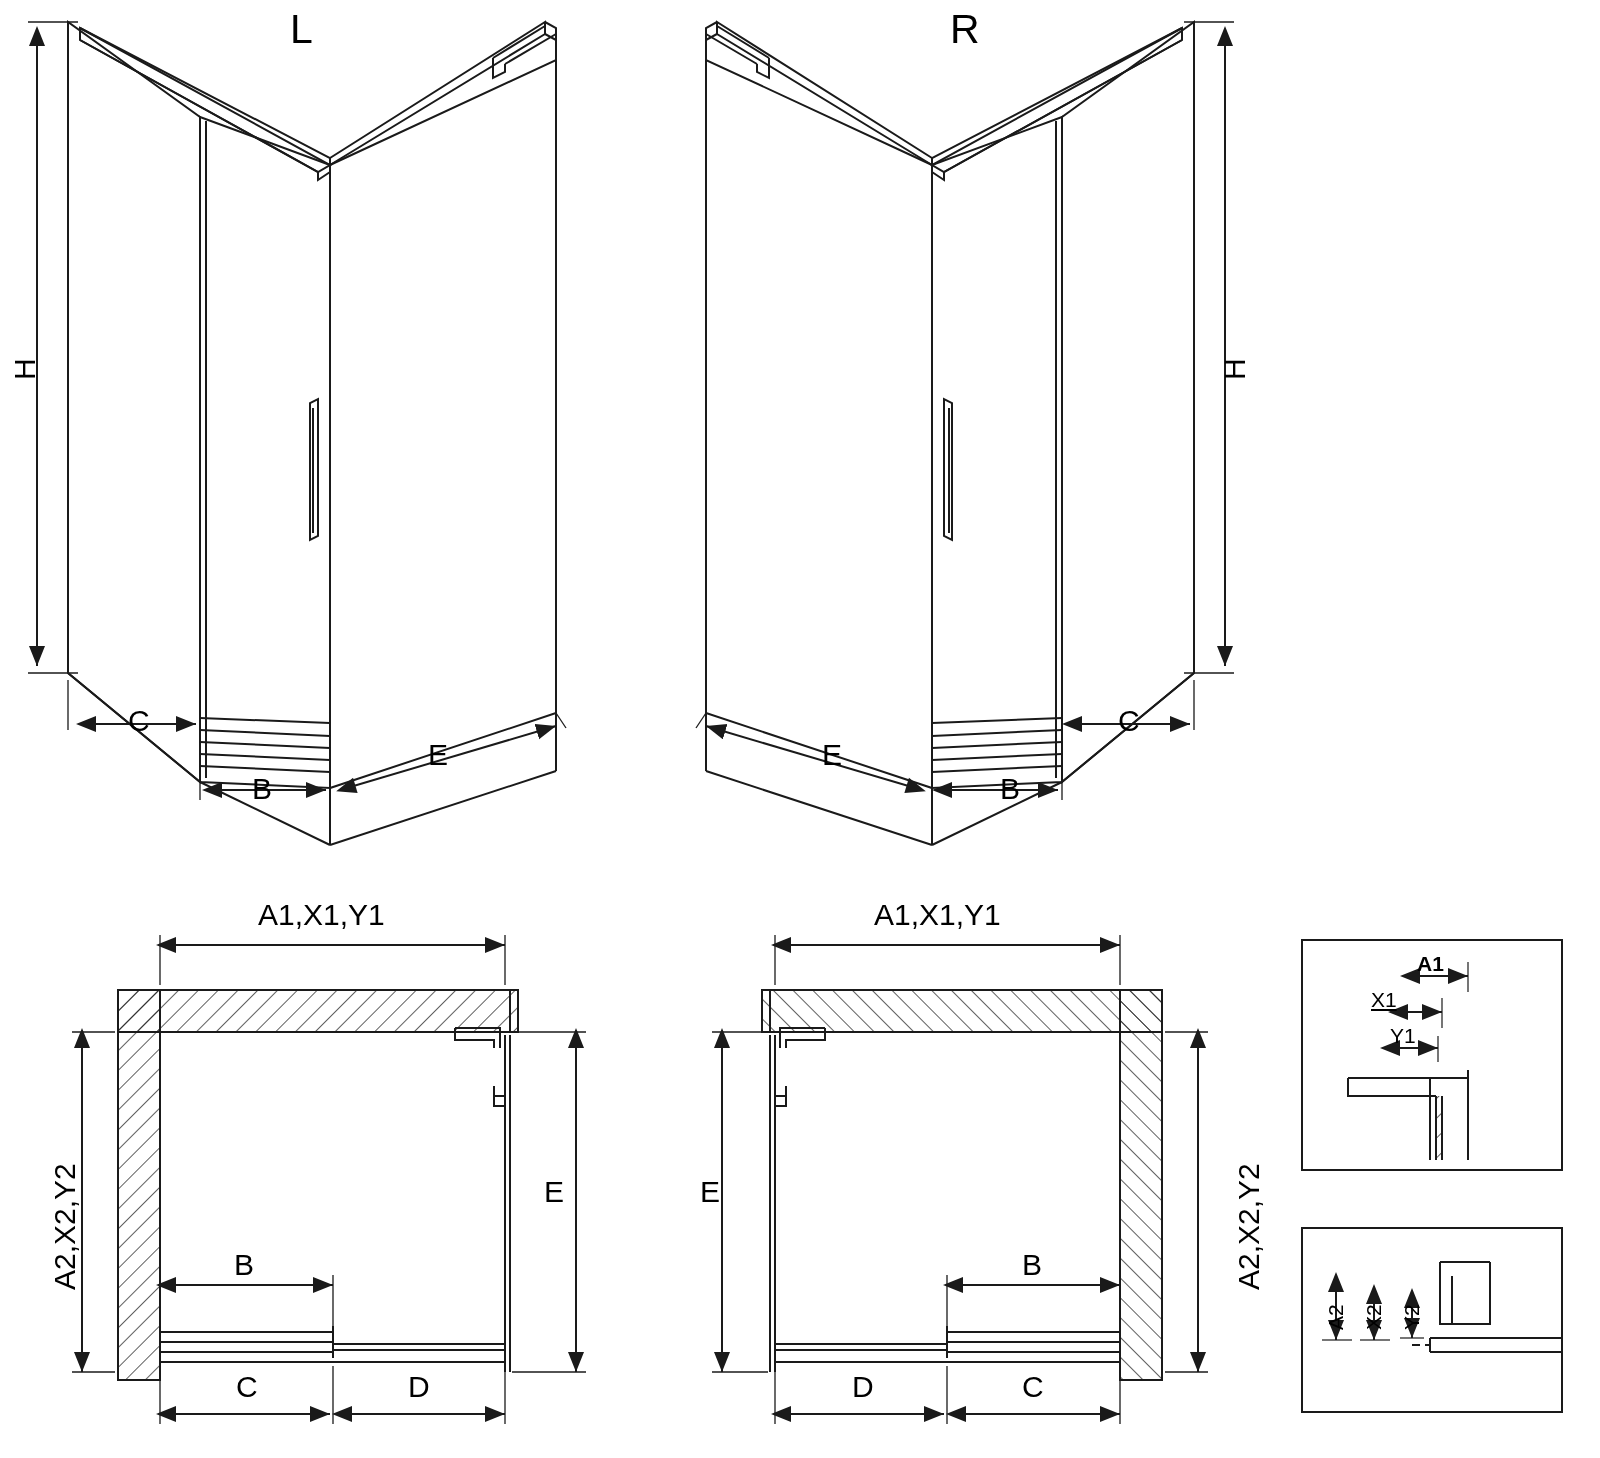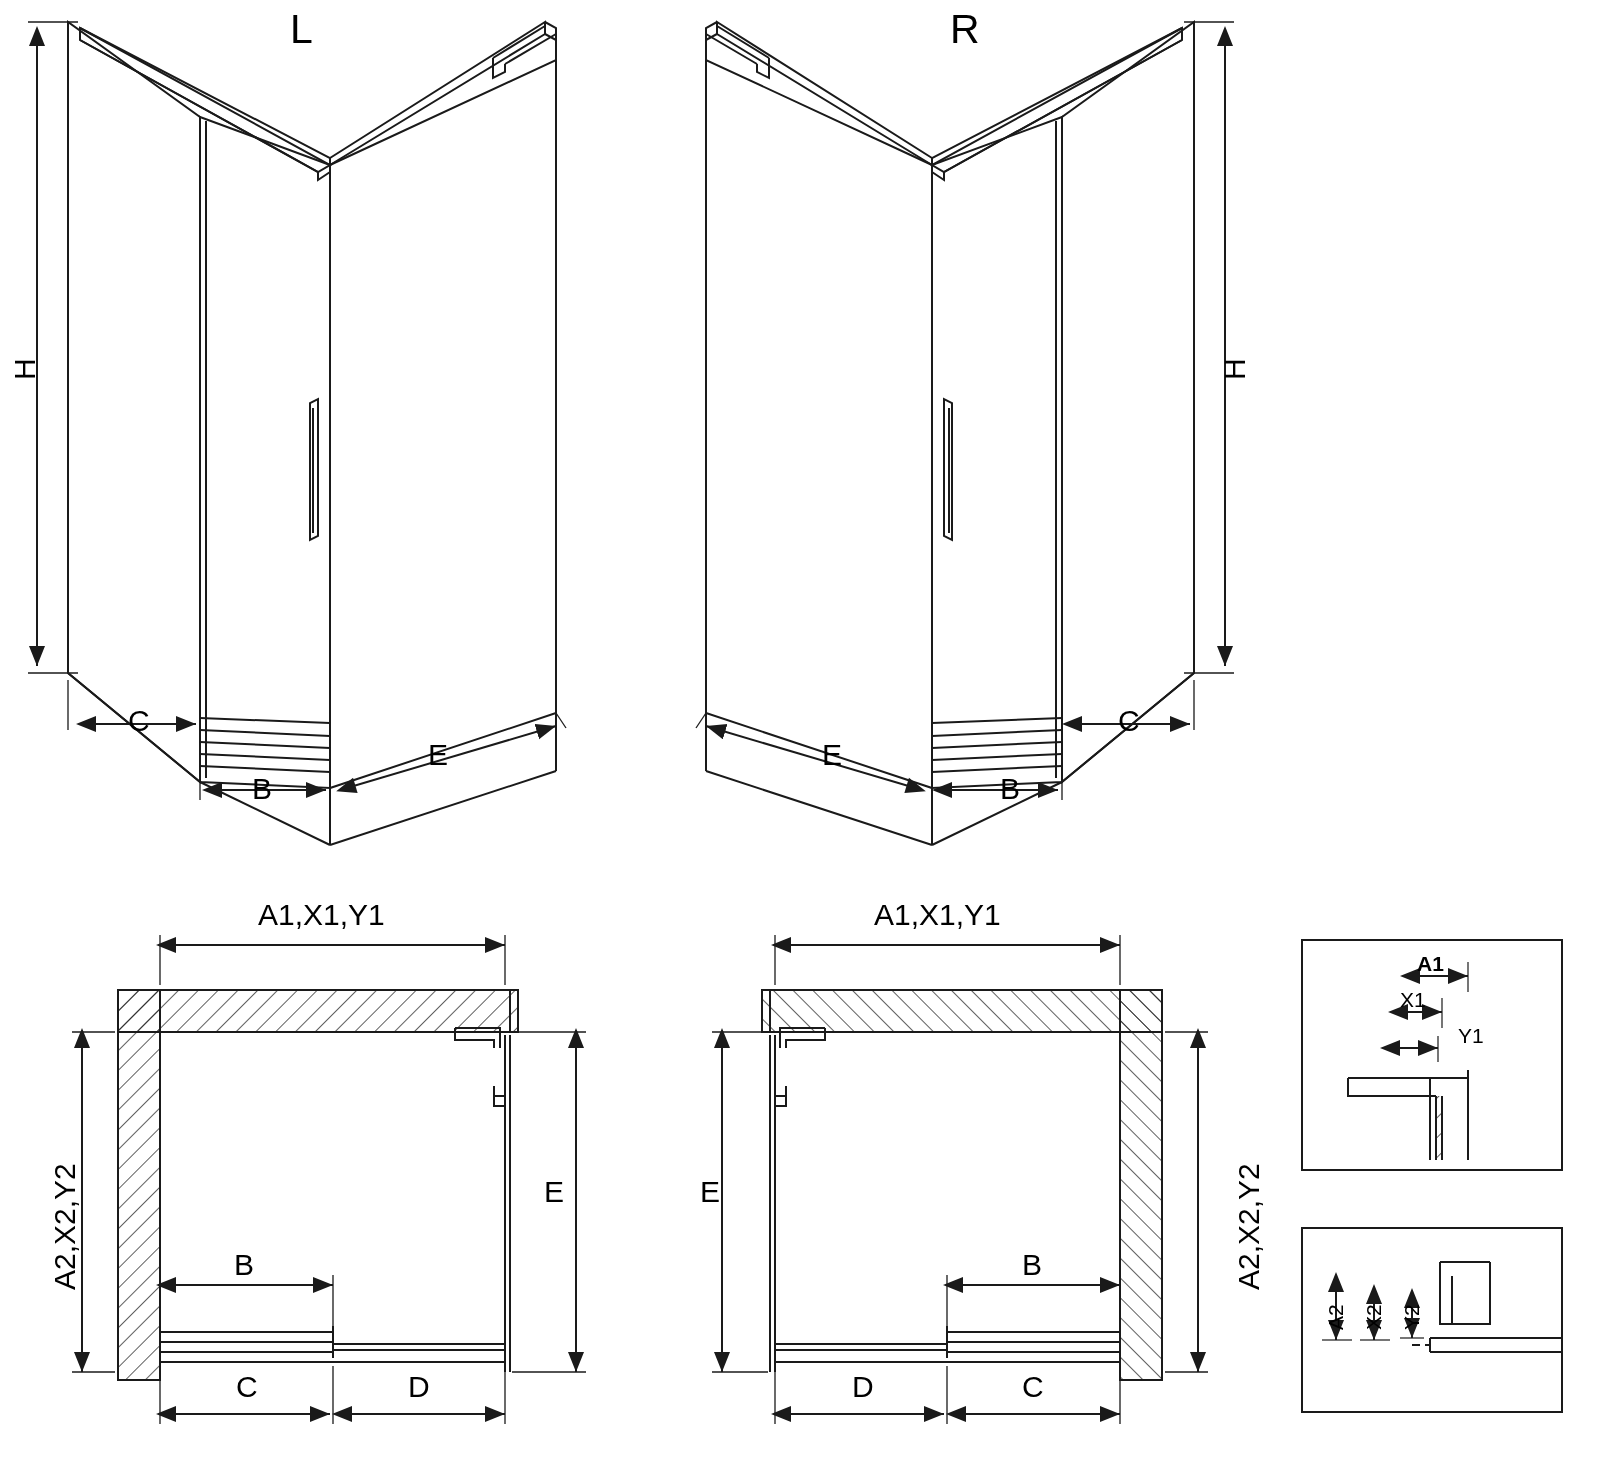--- a/index.html
+++ b/index.html
@@ -331,20 +331,20 @@
   <div class="lbl lbl-med" style="left:408px; top:1370px;">D</div>
 
   <div class="lbl lbl-med" style="left:874px; top:898px;">A1,X1,Y1</div>
   <div class="lbl lbl-med rot90" style="left:1232px; top:1290px;">A2,X2,Y2</div>
   <div class="lbl lbl-med" style="left:700px; top:1175px;">E</div>
   <div class="lbl lbl-med" style="left:1022px; top:1248px;">B</div>
   <div class="lbl lbl-med" style="left:1022px; top:1370px;">C</div>
   <div class="lbl lbl-med" style="left:852px; top:1370px;">D</div>
 
   <div class="lbl lbl-sm" style="left:1417px; top:952px;font-weight:bold;">A1</div>
-  <div class="lbl lbl-sm" style="left:1400px; top:988px;">X1</div>
-  <div class="lbl lbl-sm" style="left:1458px; top:1024px;">Y1</div>
+  <div class="lbl lbl-sm" style="left:1371px; top:988px;text-decoration:underline;">X1</div>
+  <div class="lbl lbl-sm" style="left:1390px; top:1024px;">Y1</div>
 
   <div class="lbl lbl-sm rot90" style="left:1324px; top:1330px;">A2</div>
   <div class="lbl lbl-sm rot90" style="left:1362px; top:1330px;">X2</div>
   <div class="lbl lbl-sm rot90" style="left:1400px; top:1330px;">Y2</div>
 
 </div>
 
 </body></html>

